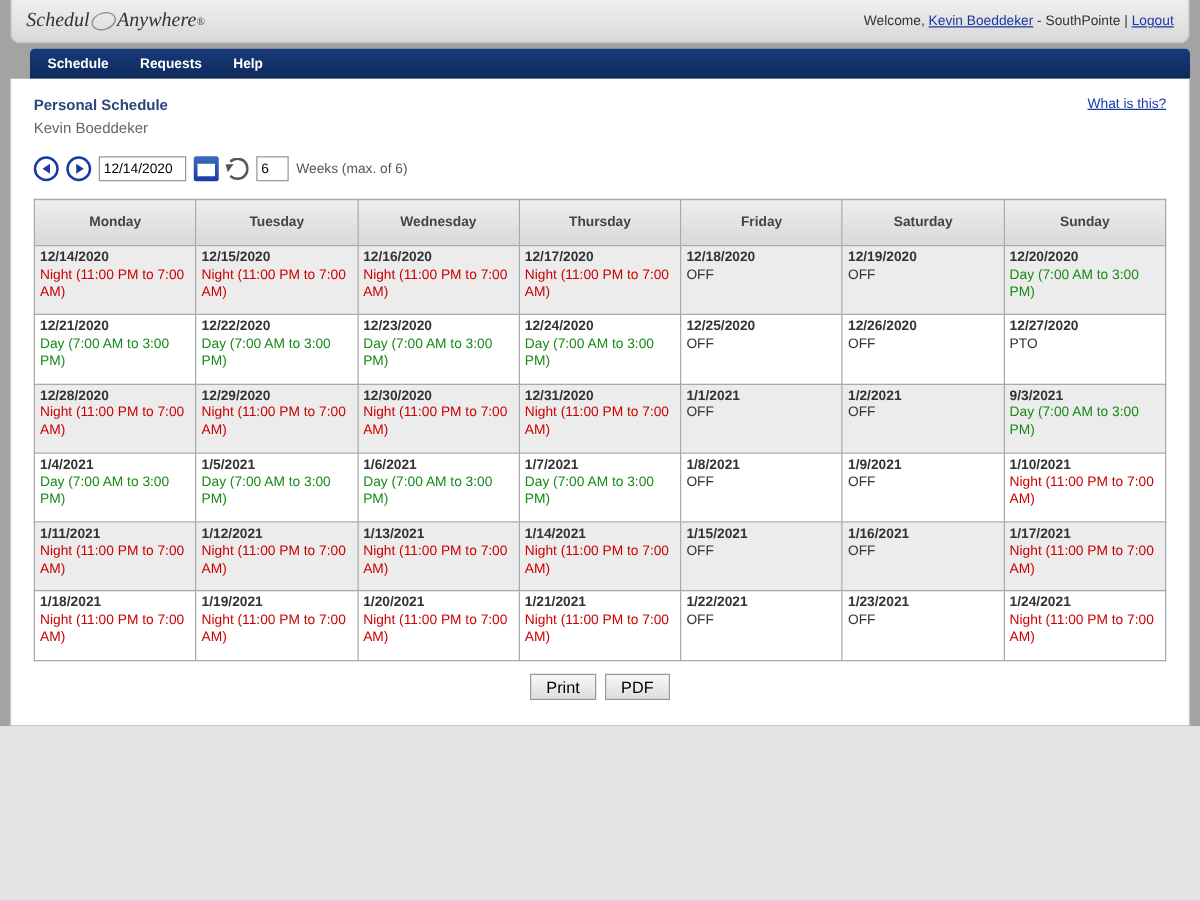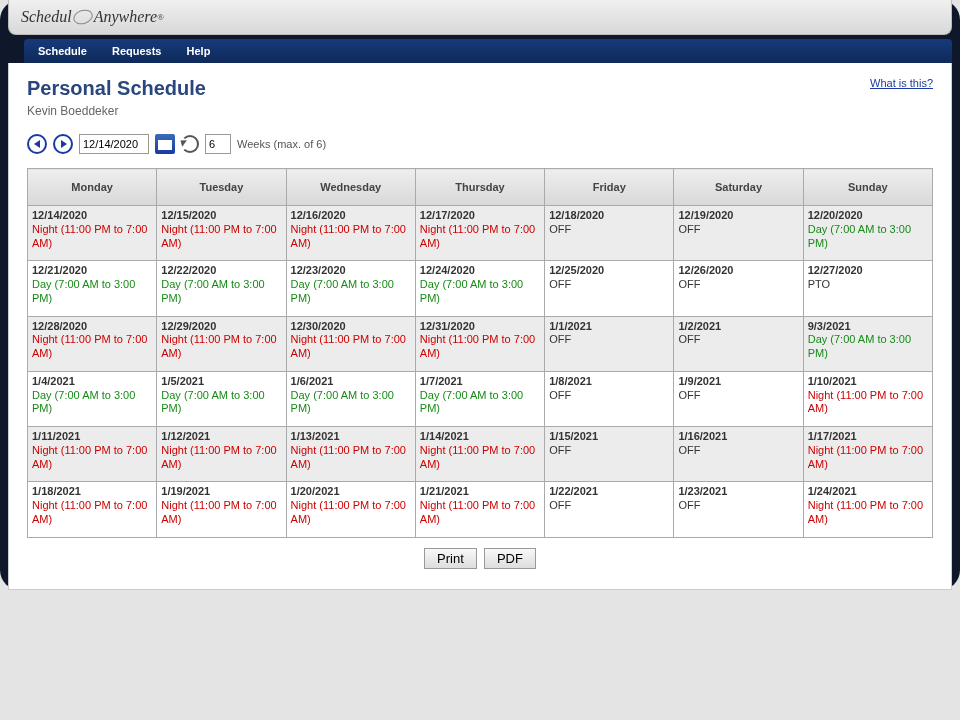--- a/index.html
+++ b/index.html
@@ -1,27 +1,27 @@
 <!DOCTYPE html>
 <html><head>
 <meta charset="utf-8">
 <style>
 * { box-sizing: border-box; margin: 0; padding: 0; }
 body { font-family: Verdana, Arial, sans-serif; font-size: 11px; background: #e4e4e4; color: #333; }
-.page { width: 960px; background: #0f172a; border-radius: 20px; }
+.page { width: 960px; background: #a3a3a3; }
 .header-bar { background: linear-gradient(#f0f0f0, #d8d8d8); border: 1px solid #bbb; border-top: none; border-radius: 0 0 8px 8px; padding: 8px 12px; display: flex; justify-content: space-between; align-items: center; margin: 0 8px; }
 .logo { font-family: Georgia, serif; font-size: 16px; font-style: italic; color: #333; display: flex; align-items: center; }
 .logo .orb { display: inline-block; width: 20px; height: 14px; border: 1px solid #888; border-radius: 50%; transform: rotate(-18deg); margin: 0 1px; position: relative; }
 .welcome { font-size: 11px; color: #333; }
 .welcome a { color: #1a3aa3; text-decoration: underline; }
 .nav-bar { background: linear-gradient(#163a7a, #0f2a5a); margin: 4px 8px 0 24px; border-radius: 4px 4px 0 0; padding: 6px 14px; color: #fff; font-size: 11px; font-weight: bold; }
 .nav-bar span { margin-right: 22px; cursor: pointer; }
 .content { background: #fff; margin: 0 8px; padding: 14px 18px 20px 18px; border: 1px solid #ccc; border-top: none; }
 .title-row { display: flex; justify-content: space-between; align-items: flex-start; }
-h1 { font-size: 20px; font-weight: bold; color: #2a467d; }
+h1 { font-size: 12px; font-weight: bold; color: #2a467d; }
 .whatis { color: #1a3aa3; font-size: 11px; }
 .sub { color: #666; font-size: 12px; margin-top: 4px; }
 .toolbar { margin-top: 16px; display: flex; align-items: center; gap: 6px; }
 .circ-btn { width: 20px; height: 20px; border: 2px solid #1a3aa3; border-radius: 50%; display: flex; align-items: center; justify-content: center; cursor: pointer; background: #fff; }
 .arrow-l { width: 0; height: 0; border-top: 4px solid transparent; border-bottom: 4px solid transparent; border-right: 6px solid #1a3aa3; margin-right: 1px; }
 .arrow-r { width: 0; height: 0; border-top: 4px solid transparent; border-bottom: 4px solid transparent; border-left: 6px solid #1a3aa3; margin-left: 1px; }
 .date-input { width: 70px; height: 20px; border: 1px solid #999; padding: 0 3px; font-size: 11px; }
 .cal-icon { width: 20px; height: 20px; background: linear-gradient(#3a6cb8, #1a3aa3); border-radius: 2px; cursor: pointer; position: relative; }
 .cal-icon::before { content: ""; position: absolute; left: 3px; top: 6px; width: 14px; height: 10px; background: #fff; }
 .refresh-icon { width: 18px; height: 18px; border: 2px solid #555; border-radius: 50%; border-left-color: transparent; cursor: pointer; position: relative; }
@@ -43,20 +43,23 @@
 <body>
 <div class="page">
 
 <div class="header-bar">
   <div class="logo">
     <span>Schedul</span>
     <span class="orb"></span>
     <span>Anywhere</span>
     <span style="font-size:9px;vertical-align:super;">®</span>
   </div>
+  <div class="welcome">
+    <span>Welcome, </span><a href="#">Kevin Boeddeker</a><span> - </span><span>SouthPointe</span><span> | </span><a href="#">Logout</a>
+  </div>
 </div>
 
 <div class="nav-bar">
   <span>Schedule</span>
   <span>Requests</span>
   <span>Help</span>
 </div>
 
 <div class="content">
   <div class="title-row">

